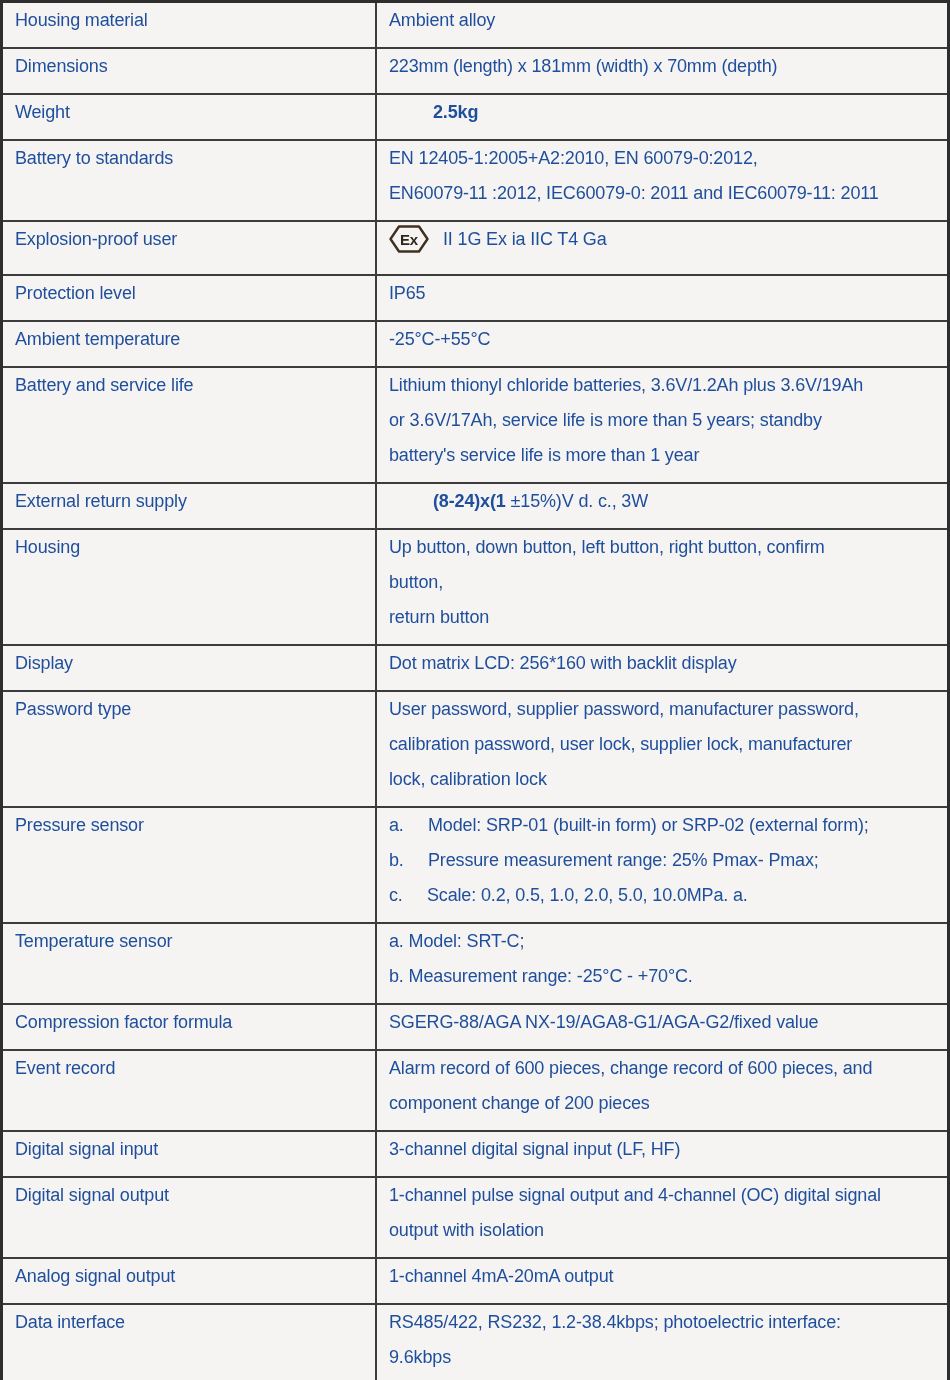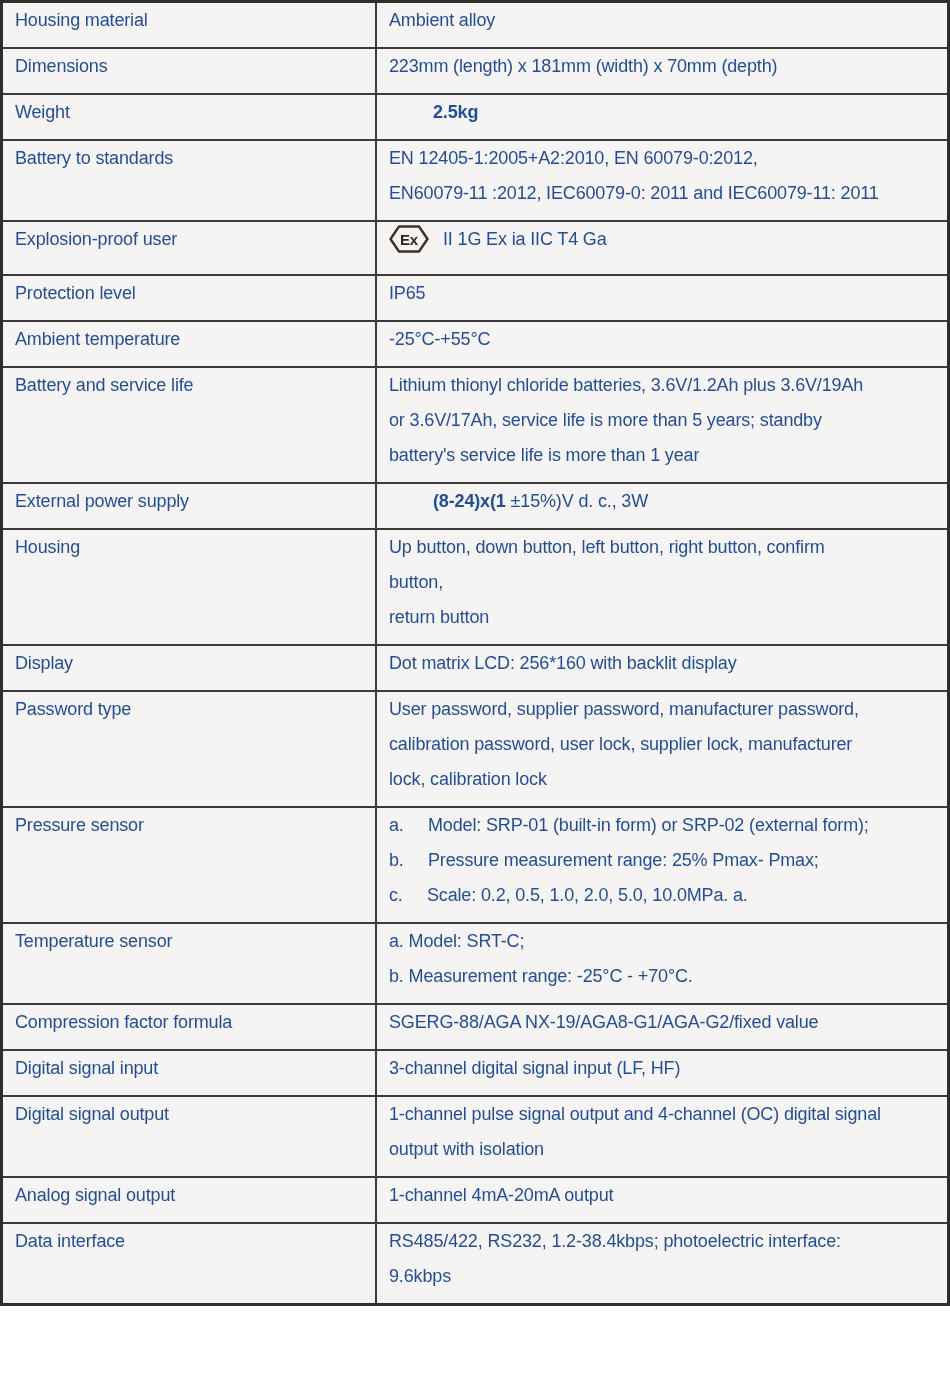--- a/index.html
+++ b/index.html
@@ -83,21 +83,21 @@
           <td class="label-cell">Ambient temperature</td>
           <td class="value-cell"><span>-25°C-+55°C</span></td>
         </tr>
         <tr>
           <td class="label-cell">Battery and service life</td>
           <td class="value-cell"><span>Lithium thionyl chloride batteries, 3.6V/1.2Ah plus 3.6V/19Ah
 or 3.6V/17Ah, service life is more than 5 years; standby
 battery's service life is more than 1 year</span></td>
         </tr>
         <tr>
-          <td class="label-cell">External power supply</td>
+          <td class="label-cell">External return supply</td>
           <td class="value-cell"><span class="bold-seg">(8-24)x(1</span><span> ±15%)V d. c., 3W</span></td>
         </tr>
         <tr>
           <td class="label-cell">Housing</td>
           <td class="value-cell"><span>Up button, down button, left button, right button, confirm
 button,
 return button</span></td>
         </tr>
         <tr>
           <td class="label-cell">Display</td>
@@ -118,20 +118,25 @@
         <tr>
           <td class="label-cell">Temperature sensor</td>
           <td class="value-cell"><span>a. Model: SRT-C;
 b. Measurement range: -25°C - +70°C.</span></td>
         </tr>
         <tr>
           <td class="label-cell">Compression factor formula</td>
           <td class="value-cell"><span>SGERG-88/AGA NX-19/AGA8-G1/AGA-G2/fixed value</span></td>
         </tr>
         <tr>
+          <td class="label-cell">Event record</td>
+          <td class="value-cell"><span>Alarm record of 600 pieces, change record of 600 pieces, and
+component change of 200 pieces</span></td>
+        </tr>
+        <tr>
           <td class="label-cell">Digital signal input</td>
           <td class="value-cell"><span>3-channel digital signal input (LF, HF)</span></td>
         </tr>
         <tr>
           <td class="label-cell">Digital signal output</td>
           <td class="value-cell"><span>1-channel pulse signal output and 4-channel (OC) digital signal
 output with isolation</span></td>
         </tr>
         <tr>
           <td class="label-cell">Analog signal output</td>

